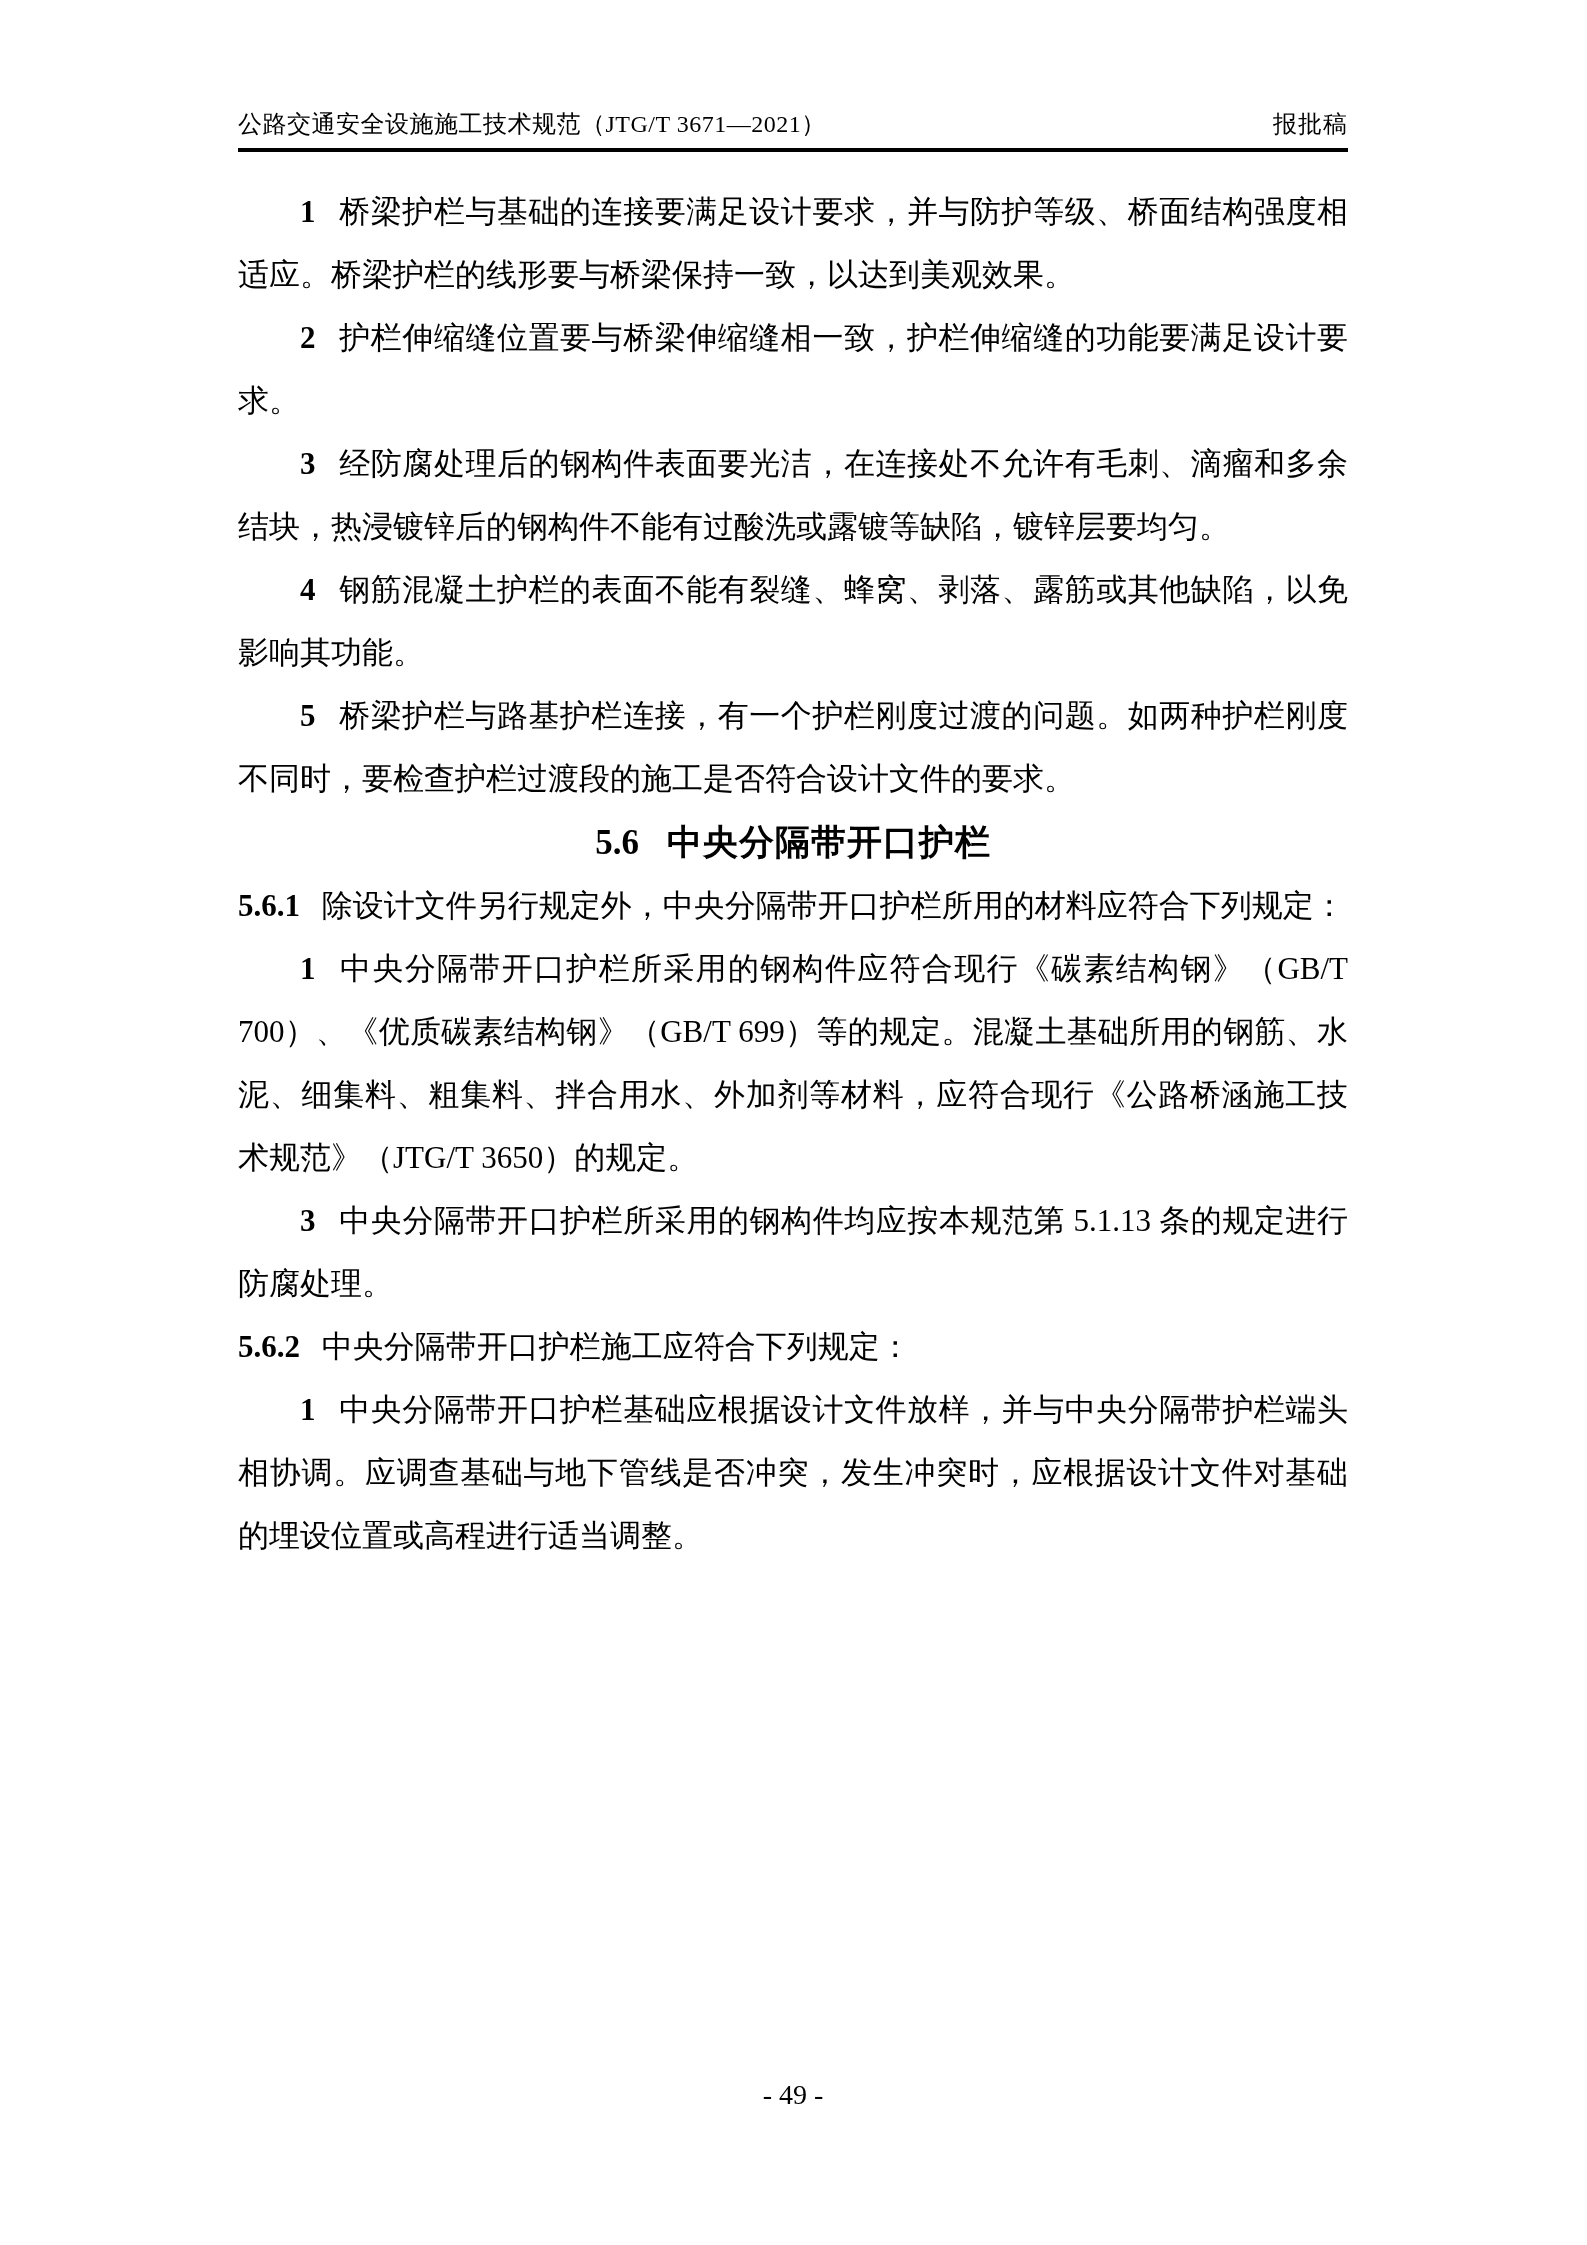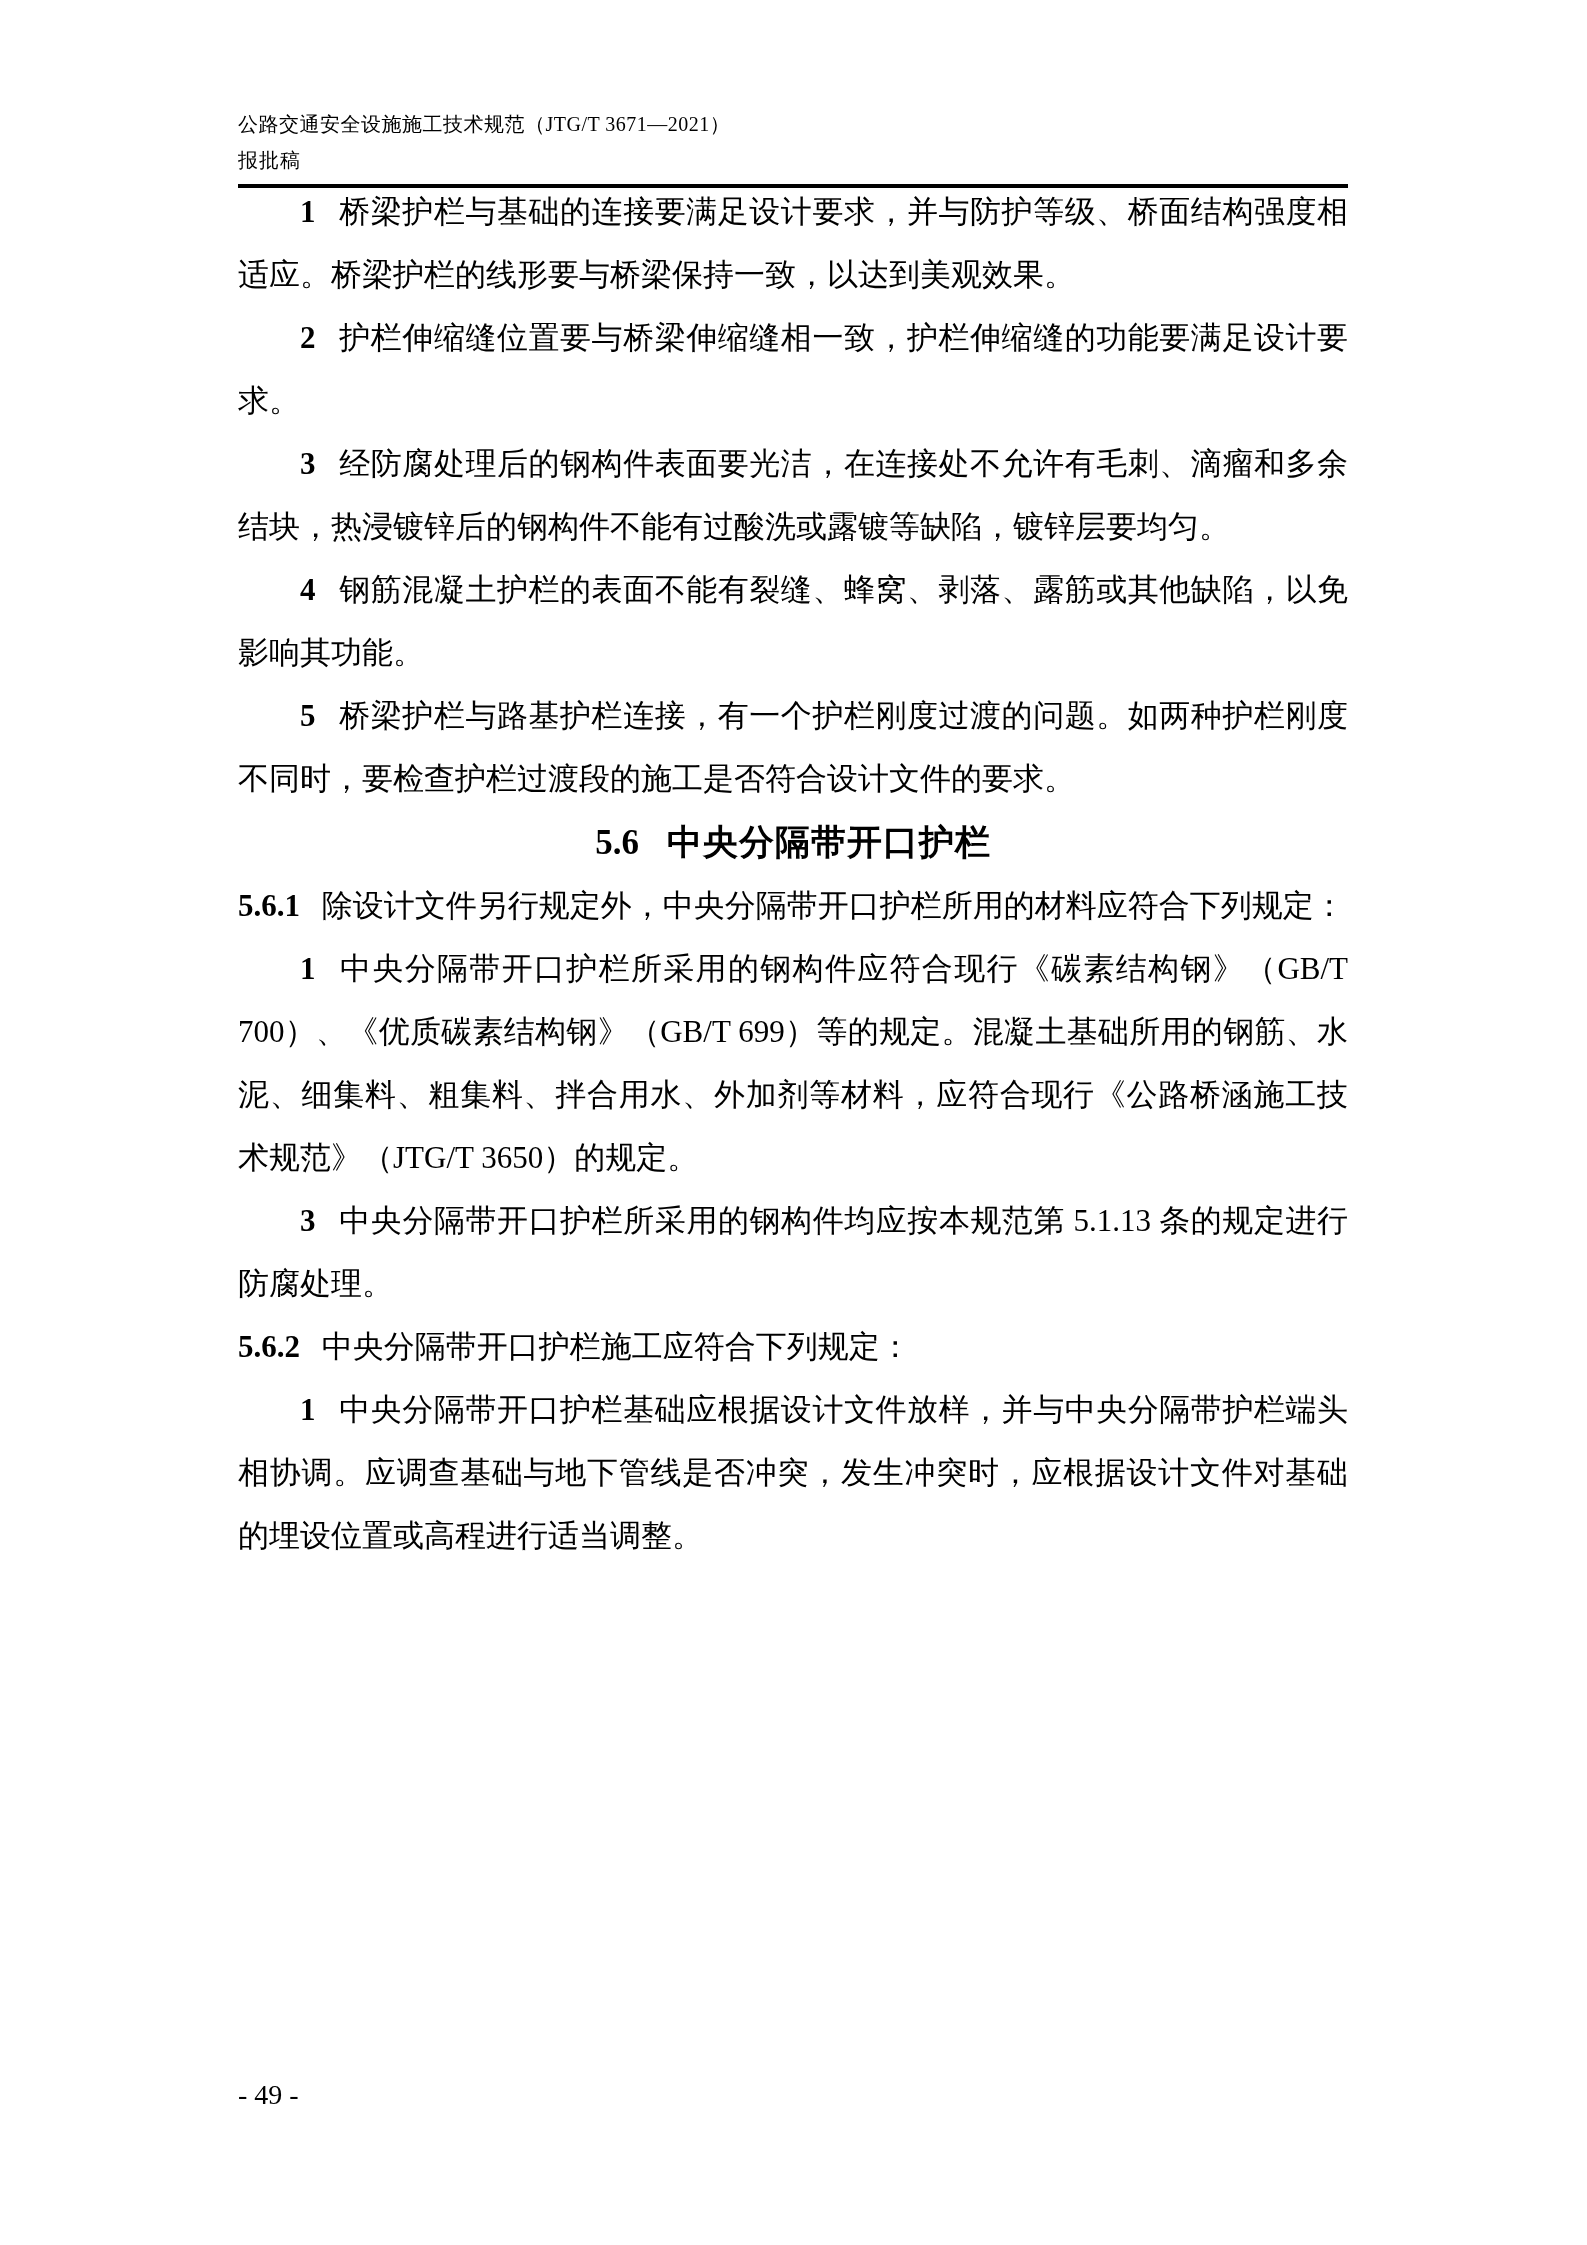--- a/index.html
+++ b/index.html
@@ -18,25 +18,24 @@
   }
   
   .running-header {
     position: absolute;
     left: 238px;
     width: 1110px;
     top: 106px;
     display: flex;
     justify-content: space-between;
     align-items: baseline;
-    font-size: 20px;
+    font-size: 24px;
     line-height: 36px;
     border-bottom: 4px solid #000000;
     padding-bottom: 6px;
-    flex-direction: column;
   }
   .running-header .doc-title { letter-spacing: 0.5px; }
   .running-header .draft-label { letter-spacing: 1px; }
   
   .page-body {
     position: absolute;
     left: 238px;
     width: 1110px;
     top: 180px;
     font-size: 31px;
@@ -73,20 +72,21 @@
   .clause-number {
     font-weight: bold;
     margin-right: 0.7em;
   }
   
   .page-footer {
     position: absolute;
     left: 238px;
     width: 1110px;
     top: 2078px;
+    text-align: center;
     font-size: 28px;
     line-height: 34px;
   }
 </style>
 </head>
 <body>
 
 <div class="page">
 
   <div class="running-header">

